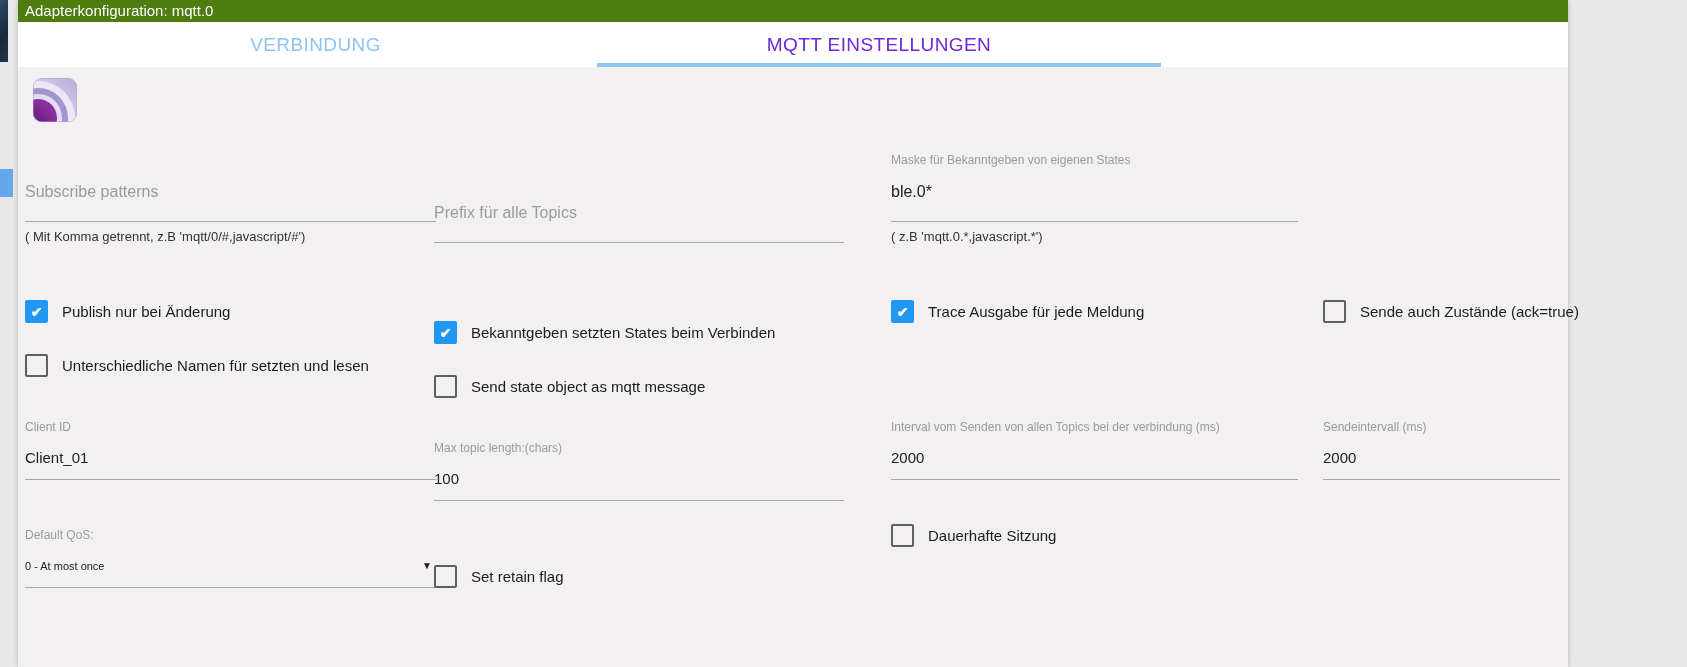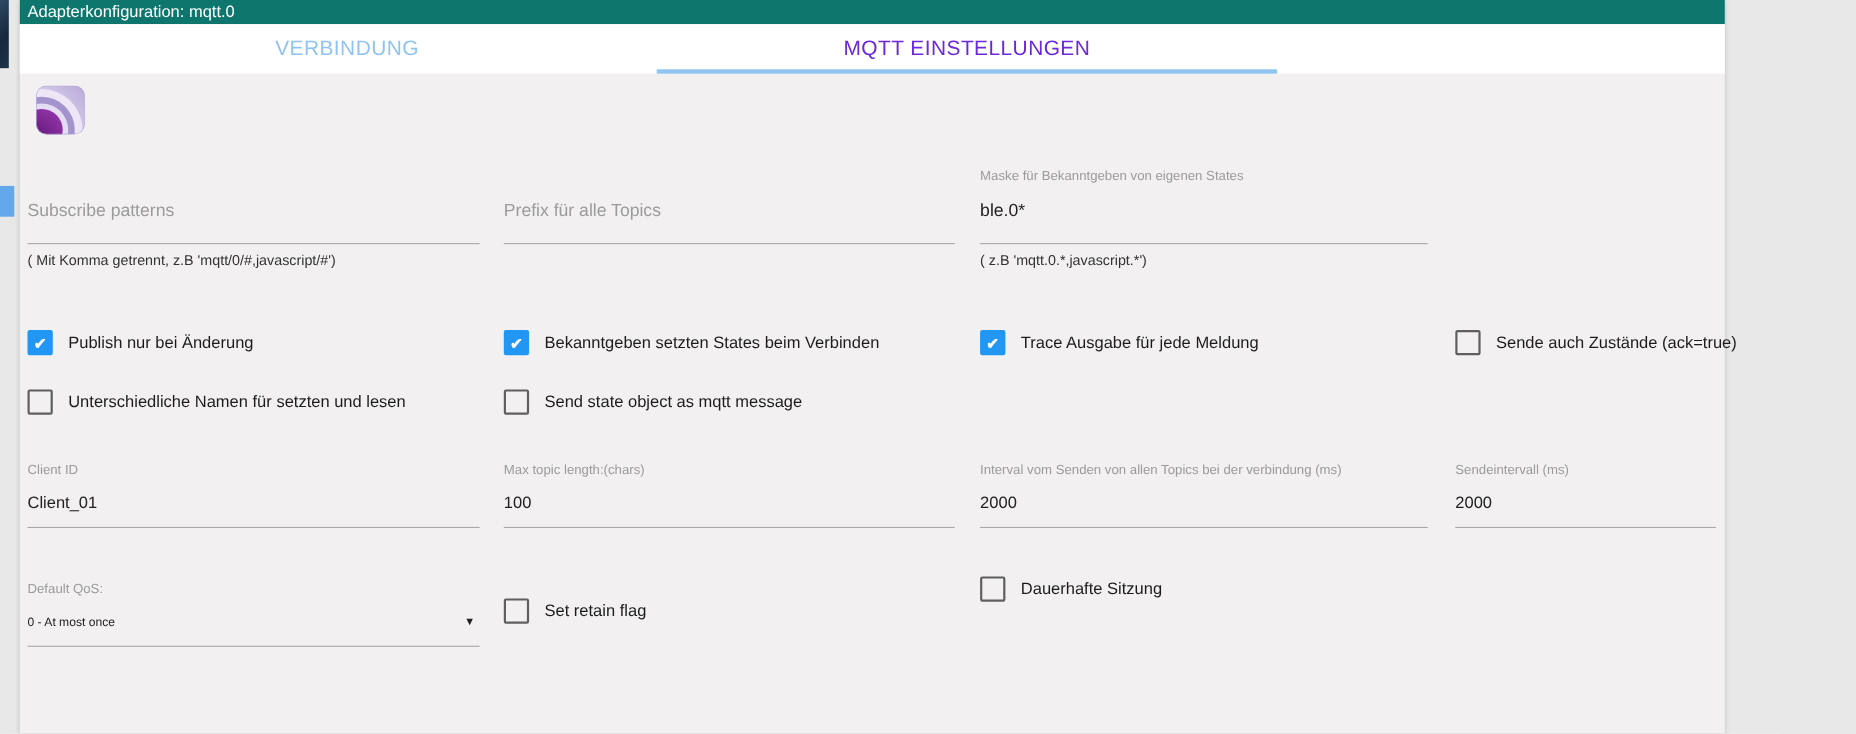--- a/index.html
+++ b/index.html
@@ -10,35 +10,35 @@
     -webkit-font-smoothing:antialiased;
   }
   
   .art-navy{position:absolute;left:0;top:0;width:8px;height:62px;
     background:linear-gradient(135deg,#2e4a66 0%,#16283c 55%,#1d3349 100%);}
   .art-blue{position:absolute;left:0;top:169px;width:13px;height:28px;background:#62a8ea;}
 
   
   .dialog{position:absolute;left:18px;top:0;width:1550px;height:667px;
     background:#f2f0f0;box-shadow:0 1px 5px rgba(0,0,0,.22);}
-  .titlebar{position:absolute;left:0;top:0;width:100%;height:22px;background:#0f766e;
+  .titlebar{position:absolute;left:0;top:0;width:100%;height:22px;background:#4d7c0f;
     color:#fff;font-size:15px;line-height:22px;padding-left:7px;box-sizing:border-box;
     white-space:nowrap;}
   .tabsrow{position:absolute;left:0;top:22px;width:100%;height:45px;background:#ffffff;}
   .tab{position:absolute;top:0;height:45px;display:flex;align-items:center;justify-content:center;
     font-size:19px;font-weight:400;letter-spacing:.4px;cursor:pointer;}
   .tab-inactive{left:16px;width:563px;color:rgba(30,136,229,.5);}
   .tab-active{left:579px;width:564px;color:#6d28d9;}
   .tab-indicator{position:absolute;left:579px;top:63px;width:564px;height:4px;background:#8fc5f0;}
 
   .logo{position:absolute;left:15px;top:78px;width:44px;height:44px;}
 
   
   .col1{left:7px;width:411px;}
-  .col2{left:440px;width:410px;}
+  .col2{left:416px;width:410px;margin-top:21px;}
   .col3{left:873px;width:407px;}
   .col4{left:1305px;width:237px;}
   .abs{position:absolute;box-sizing:border-box;}
 
   .small-label{font-size:12px;color:#9b9b9b;line-height:14px;}
   .field-input{background:transparent;border:none;outline:none;padding:0;margin:0;
     font-family:"Liberation Sans", sans-serif;font-size:16px;color:#212121;width:100%;}
   .field-input::placeholder{color:#9b9b9b;opacity:1;}
   .field-input.sz15{font-size:15px;}
   .uline{height:1px;background:#a8a8a8;}

